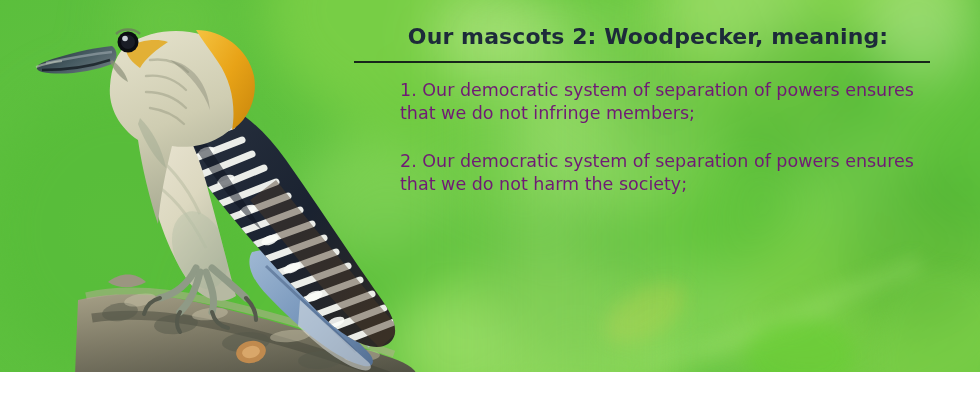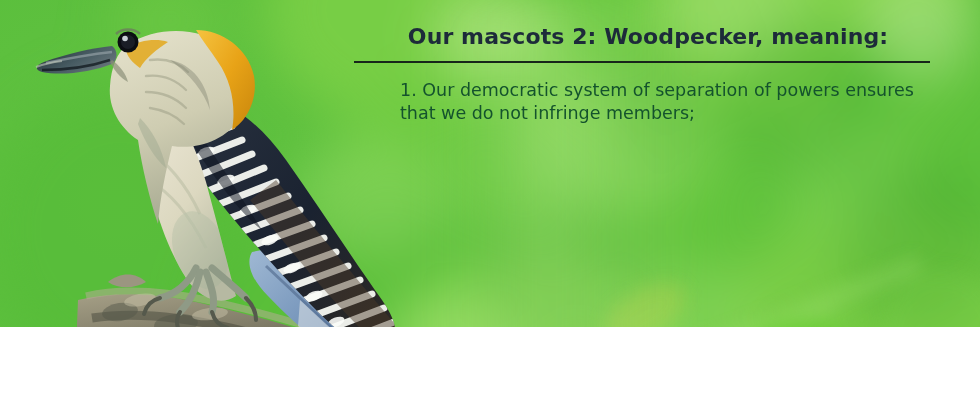--- a/index.html
+++ b/index.html
@@ -4,21 +4,21 @@
 <style>
   html, body {
     margin: 0;
     padding: 0;
     background: #ffffff;
   }
 
   #banner {
     position: relative;
     width: 980px;
-    height: 327px;
+    height: 372px;
     overflow: hidden;
     font-family: "DejaVu Sans", "Liberation Sans", sans-serif;
     background: #5cbf3d;
   }
 
   
   .bg-base {
     position: absolute;
     inset: 0;
     background:
@@ -119,21 +119,21 @@
 
   .points {
     margin: 16px 0 0 48px;
     padding: 0;
     list-style: none;
   }
 
   .point {
     font-size: 17.5px;
     line-height: 23px;
-    color: #14532d;
+    color: #701a75;
     margin-bottom: 25px;
     max-width: 540px;
   }
   .point:last-child { margin-bottom: 0; }
 </style>
 </head>
 <body>
 
 <div id="banner">
 
@@ -392,16 +392,17 @@
     </svg>
   </div>
 
   <div class="text-col">
     <h1 class="headline">Our mascots 2: Woodpecker, meaning:</h1>
 
     <div class="rule"></div>
 
     <ul class="points">
       <li class="point">1. Our democratic system of separation of powers ensures that we do not infringe members;</li>
+      <li class="point">2. Our democratic system of separation of powers ensures that we do not harm the society;</li>
     </ul>
   </div>
 
 </div>
 
 </body></html>

